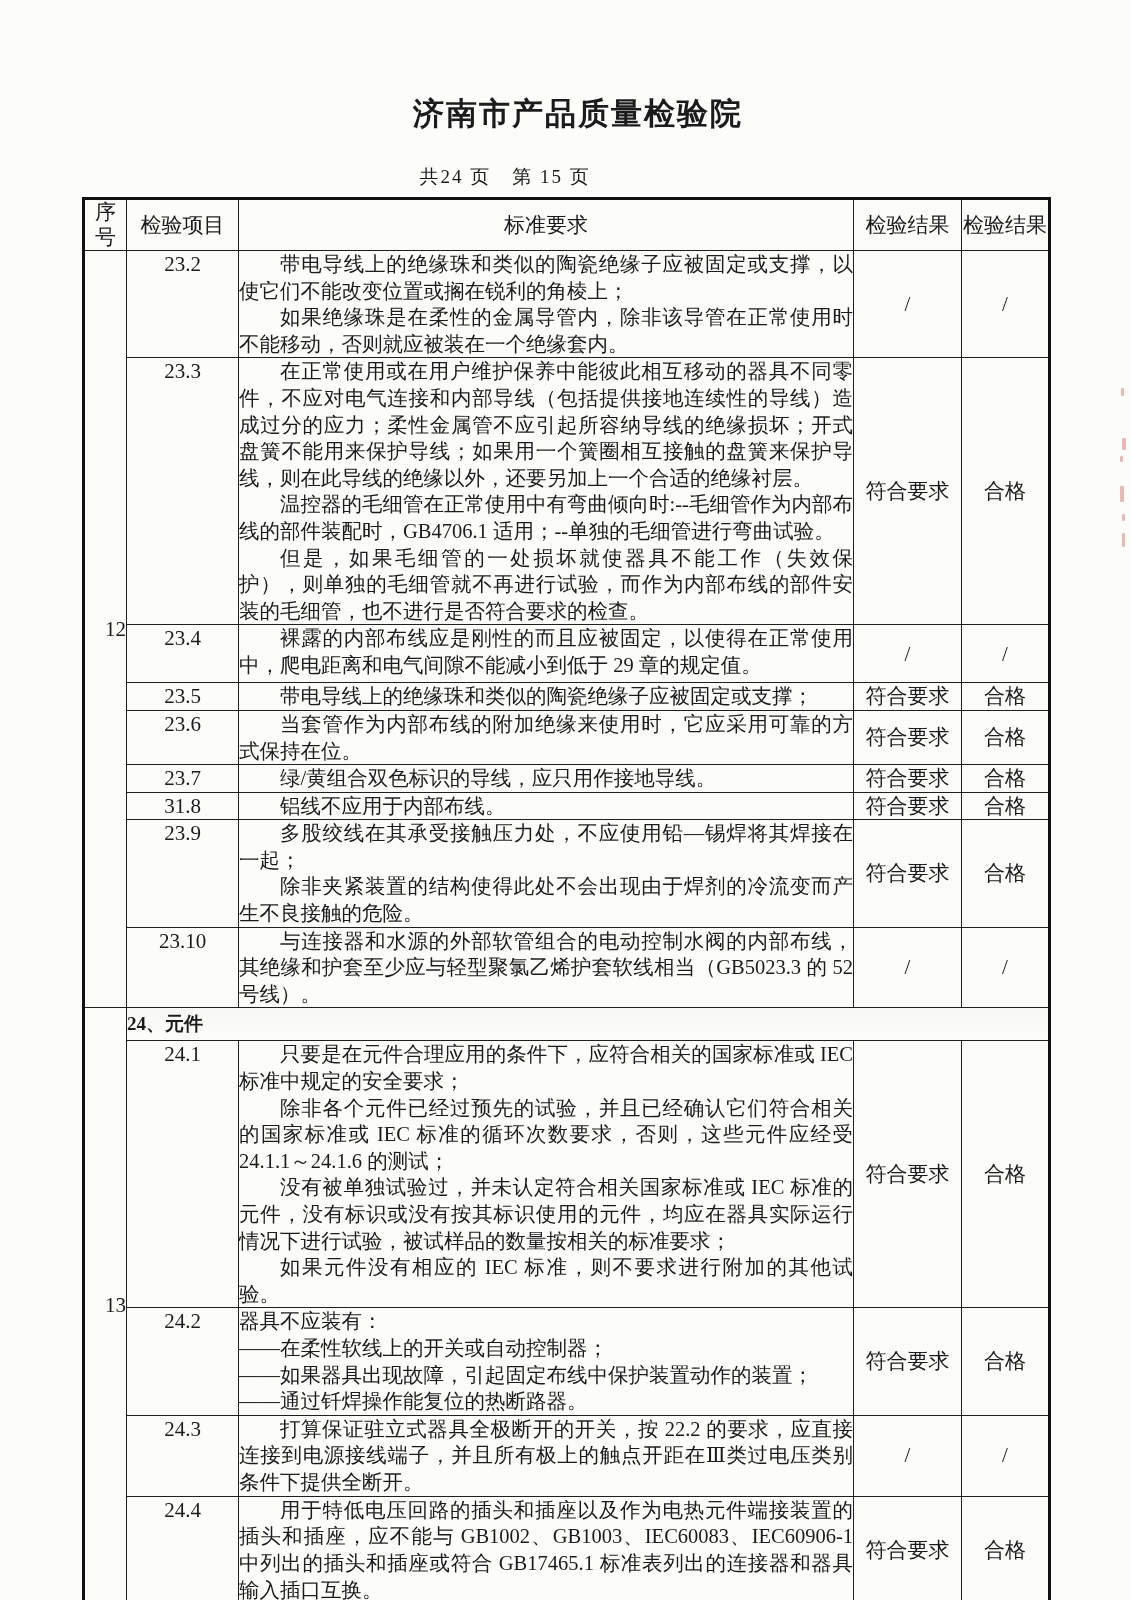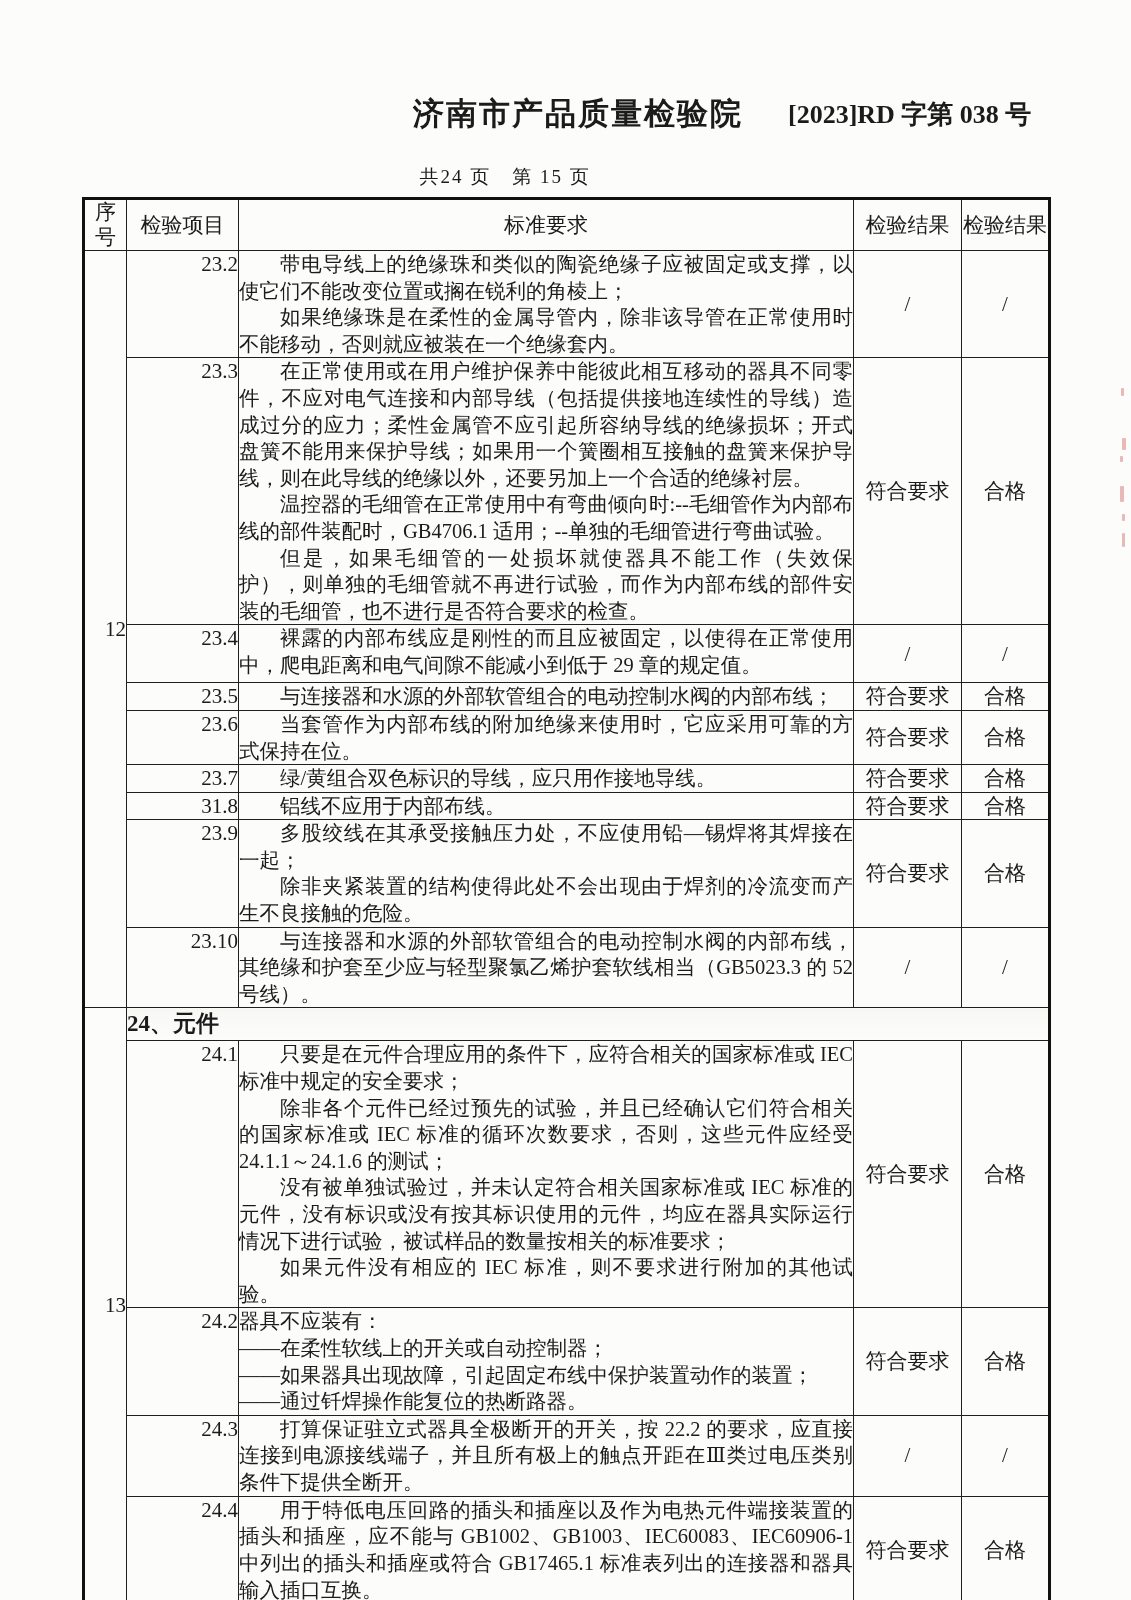--- a/index.html
+++ b/index.html
@@ -48,51 +48,50 @@
   tr.head th{
     font-size:21px;font-weight:normal;
     text-align:center;vertical-align:middle;
     line-height:25px;
   }
   td.serial{
     text-align:right;vertical-align:middle;
     font-size:21px;
   }
   td.item{
-    text-align:right;vertical-align:top;
+    text-align:center;vertical-align:top;
     padding-top:3px;font-size:21px;margin-top:16px;
   }
   td.req{
     vertical-align:top;
     padding:2px 8px 2px 10px;
     text-align:justify;
   }
   td.req .p{text-indent:2em;}
   td.req .p.noind{text-indent:0;}
   td.res,td.jud{
     text-align:center;vertical-align:middle;
     font-size:21px;
   }
   td.section-cell{
-    font-weight:bold;font-size:23px;
+    font-weight:bold;font-size:19px;
     padding:2px 8px 2px 10px;
     vertical-align:middle;
     border-top:2.4px solid #161616;
     background:linear-gradient(#f7f7f4,#fcfcfa);
   }
   
   .bleed{position:absolute;background:rgba(190,45,45,.32);border-radius:1px;}
 </style>
 </head>
 <body>
 
 <div class="page">
 
   <div class="org-name">济南市产品质量检验院</div>
-  <div class="doc-number">[2023]RD 字第 038 号</div>
   <div class="page-info">共24 页　第 15 页</div>
 
   <table class="insp">
     <colgroup>
       <col style="width:43px">
         <col style="width:112px">
         <col style="width:615px">
         <col style="width:108px">
         <col style="width:88px">
     </colgroup>
@@ -133,21 +132,21 @@
       <td class="req">
         <div class="p">裸露的内部布线应是刚性的而且应被固定，以使得在正常使用中，爬电距离和电气间隙不能减小到低于 29 章的规定值。</div>
       </td>
       <td class="res">/</td>
       <td class="jud">/</td>
     </tr>
 
     <tr style="height:26px">
       <td class="item">23.5</td>
       <td class="req">
-        <div class="p">与连接器和水源的外部软管组合的电动控制水阀的内部布线；</div>
+        <div class="p">带电导线上的绝缘珠和类似的陶瓷绝缘子应被固定或支撑；</div>
       </td>
       <td class="res">符合要求</td>
       <td class="jud">合格</td>
     </tr>
 
     <tr style="height:54px">
       <td class="item">23.6</td>
       <td class="req">
         <div class="p">当套管作为内部布线的附加绝缘来使用时，它应采用可靠的方式保持在位。</div>
       </td>

